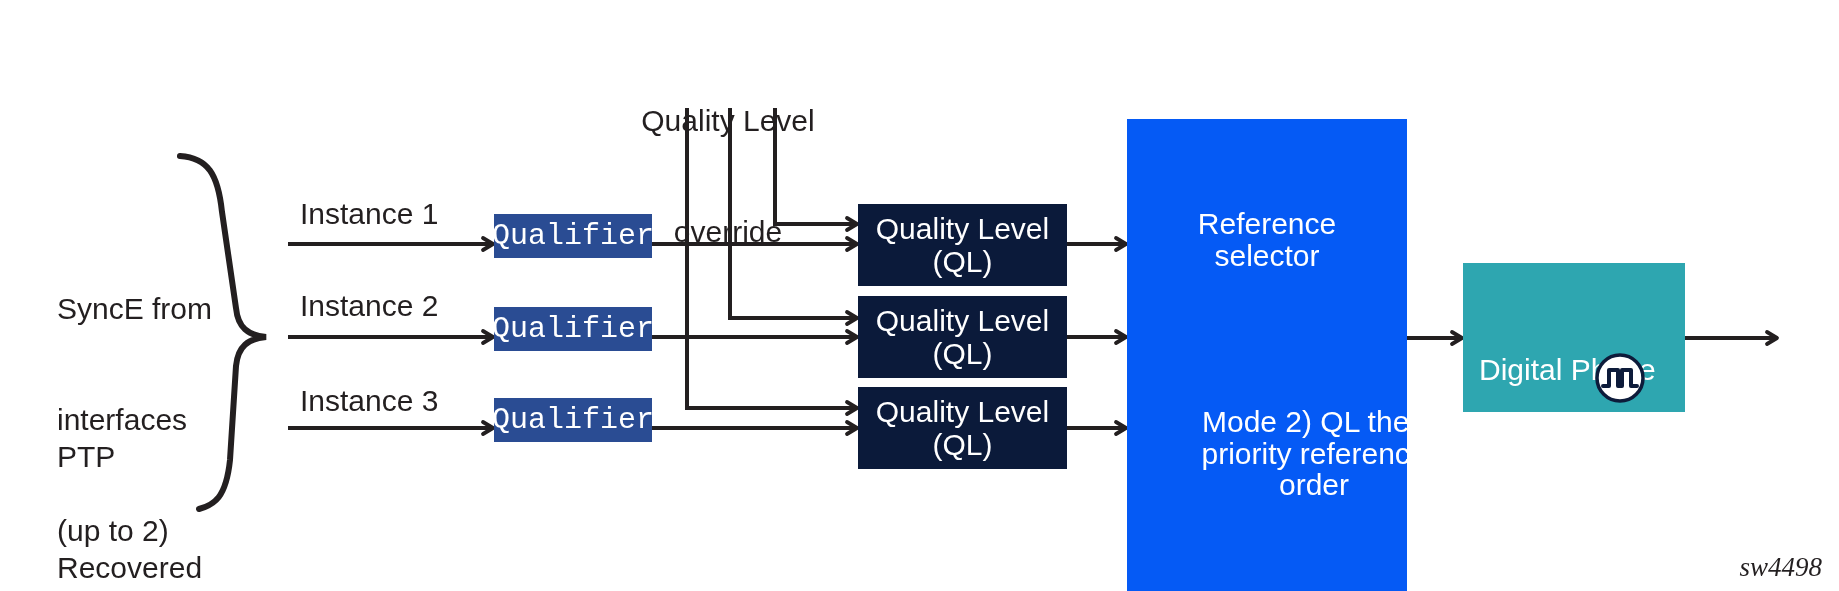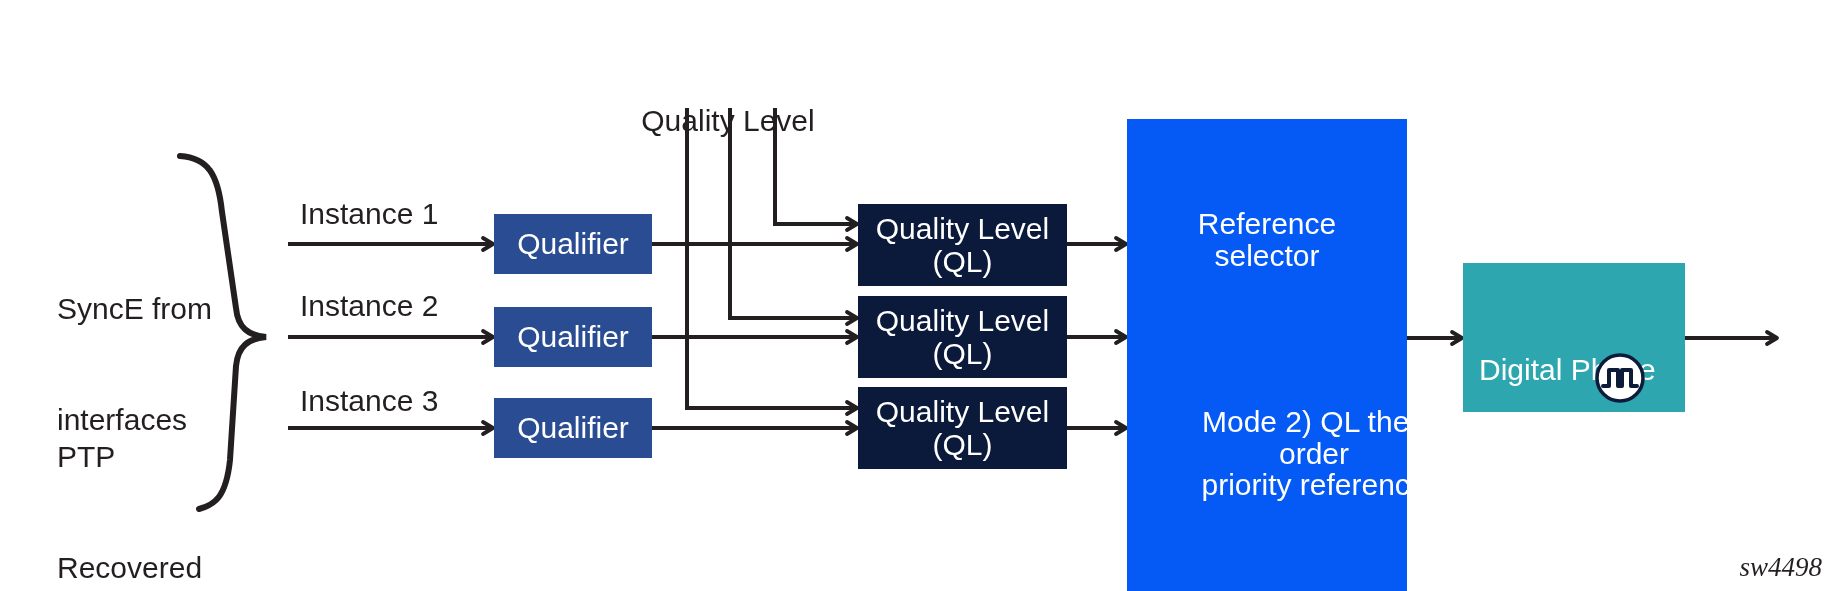--- a/index.html
+++ b/index.html
@@ -11,21 +11,21 @@
     color:var(--line-black,#231F20);
     overflow:hidden;
   }
   .abs{position:absolute;}
   .lbl{font-size:30px;line-height:37px;white-space:pre;}
   .row-label{font-size:30px;line-height:30px;white-space:pre;}
   .center{text-align:center;}
   
   .box{position:absolute;display:flex;align-items:center;justify-content:center;
        color:var(--text-white,#fff);font-size:30px;text-align:center;}
-  .qualifier{left:494px;width:158px;height:60px;background:var(--qualifier-blue,#2A4C93);}
+  .qualifier{left:494px;width:158px;height:44px;background:var(--qualifier-blue,#2A4C93);font-family:Liberation Mono, monospace;}
   .qlbox{left:858px;width:209px;height:82px;background:var(--ql-navy,#0B1A3A);line-height:33px;}
   .selector{left:1127px;top:119px;width:280px;height:528px;background:var(--selector-blue,#055AF5);}
   .selector p{position:absolute;left:0;width:100%;margin:0;text-align:center;
               color:var(--text-white,#fff);font-size:30px;line-height:31.5px;}
   .dpll{left:1463px;top:263px;width:222px;height:149px;background:var(--dpll-teal,#2EA6B0);}
   .dpll-text{position:absolute;left:16px;top:17px;color:var(--text-white,#fff);
              font-size:30px;line-height:36px;white-space:pre;}
   
   svg.wires{position:absolute;left:0;top:0;}
   .wire{stroke:var(--line-black,#231F20);stroke-width:4;fill:none;}
@@ -67,29 +67,31 @@
     <path class="wire" marker-end="url(#arrow)" d="M1067,337 H1125"></path>
     <path class="wire" marker-end="url(#arrow)" d="M1067,428 H1125"></path>
 
     <path class="wire" marker-end="url(#arrow)" d="M1407,338 H1461"></path>
     <path class="wire" marker-end="url(#arrow)" d="M1685,338 H1776"></path>
   </svg>
 
   <div class="abs lbl" style="left:57px;top:216px;">
     <div>SyncE from</div>
     <div>interfaces</div>
+    <div>(up to 2)</div>
   </div>
   <div class="abs lbl" style="left:57px;top:364px;">
     <div>PTP</div>
     <div>Recovered</div>
     
   </div>
 
   <div class="abs lbl center" style="left:578px;top:28px;width:300px;">
     <div>Quality Level</div>
+    <div>override</div>
   </div>
 
   <div class="abs row-label" style="left:300px;top:199px;text-align:right;">Instance 1</div>
   <div class="abs row-label" style="left:300px;top:291px;">Instance 2</div>
   <div class="abs row-label" style="left:300px;top:386px;">Instance 3</div>
 
   <div class="box qualifier" style="top:214px;">
     <span>Qualifier</span>
   </div>
   <div class="box qualifier" style="top:307px;">
@@ -118,22 +120,22 @@
     </div>
   </div>
 
   <div class="abs selector">
     <p style="top:89px;">
       <span style="display:block">Reference</span>
       <span style="display:block">selector</span>
     </p>
     <p style="top:287px;margin-left:47px;">
       <span style="display:block">Mode 2) QL then</span>
+      <span style="display:block">priority reference</span>
       <span style="display:block">order</span>
-      <span style="display:block">priority reference</span>
     </p>
   </div>
 
   <div class="abs dpll">
     <div class="dpll-text">
       <div>Digital Phase</div>
       <div>Locked Loop</div>
       <div>(DPLL)</div>
     </div>
     <svg class="wave-icon" width="52" height="52" viewBox="0 0 52 52">

